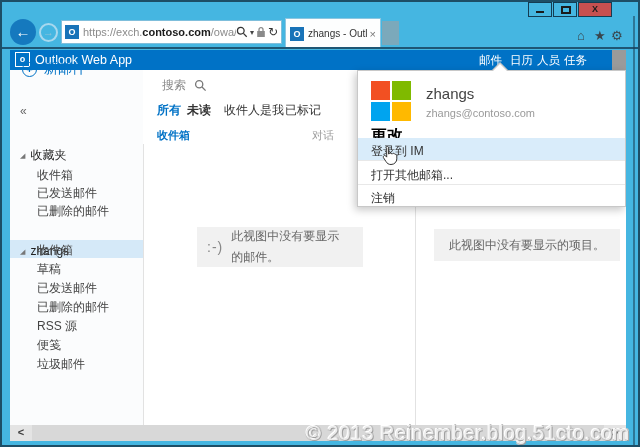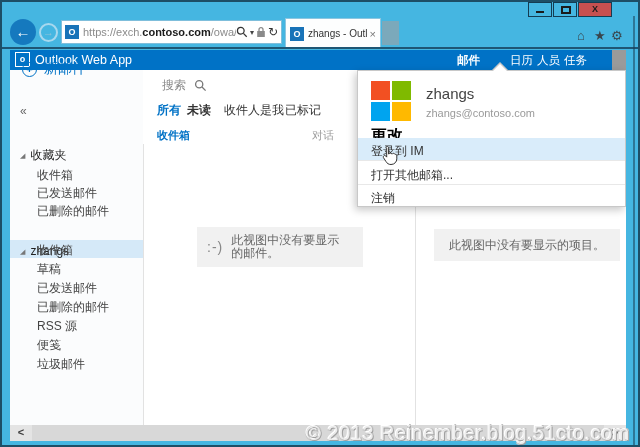--- a/index.html
+++ b/index.html
@@ -40,21 +40,21 @@
   .chrome-icon{ position:absolute; top:27px; font-size:13px; color:#39454c; line-height:14px;}
   .ic-home{ left:575px;} .ic-star{ left:592px;} .ic-gear{ left:609px;}
   .chrome-sep{ position:absolute; left:0; top:45px; width:636px; height:2px; background:#1e5674;}
   
   .viewport{ position:absolute; left:8px; top:48px; width:616px; height:375px; background:#fff; overflow:hidden;}
   .appbar{ position:absolute; left:0; top:0; width:616px; height:20px; background:#0072c6;}
   .owa-logo{ position:absolute; left:5px; top:2px; width:15px; height:15px; border:1px solid #fff;
     color:#fff; font-size:9px; font-weight:bold; text-align:center; line-height:13px;}
   .owa-title{ position:absolute; left:25px; top:0; height:36px; line-height:20px; color:#fff; font-size:12.5px;}
   .appnav{ position:absolute; top:0; height:20px; line-height:20px; color:#fff; font-size:11.5px; cursor:default;}
-  .nav0{ left:447px; font-weight:bold;} .nav1{ left:500px;} .nav2{ left:527px;} .nav3{ left:554px;}
+  .nav0{ left:469px; font-weight:normal;} .nav1{ left:500px;} .nav2{ left:527px;} .nav3{ left:554px;}
   .vthumb{ position:absolute; left:602px; top:0; width:14px; height:20px; background:#9a9a9a;}
   
   .sidebar{ position:absolute; left:0; top:20px; width:133px; height:355px; background:#fbfcfd;}
   .newmail{ position:absolute; left:12px; top:10px; color:#0072c6; font-size:14px; display:flex; align-items:center;}
   .plus-circle{ width:15px; height:15px; border:1.5px solid #0072c6; border-radius:50%;
     font-size:11px; line-height:12px; text-align:center; margin-right:7px; font-weight:bold;}
   .collapse{ position:absolute; left:10px; top:54px; color:#666; font-size:12px;}
   .tree-h{ position:absolute; left:10px; font-size:12px; color:#222; }
   .tree-h .tri{ color:#777; font-size:7px; vertical-align:1px; margin-right:5px;}
   .tree-i{ position:absolute; left:27px; font-size:12px; color:#444;}
@@ -66,21 +66,21 @@
   .search{ position:absolute; left:152px; top:27px; font-size:12px; color:#8a8a8a; display:flex; align-items:center;}
   .search svg{ margin-left:8px;}
   .filters{ position:absolute; left:147px; top:52px; font-size:12px; color:#333;}
   .filters span{ position:absolute; top:0; white-space:nowrap;}
   .f0{ left:0; color:#0072c6; font-weight:bold;} .f1{ left:30px;font-weight:bold;} .f2{ left:67px;} .f3{ left:128px;}
   .list-h{ position:absolute; left:147px; top:78px; font-size:11px; font-weight:bold; color:#0072c6;}
   .sort-h{ position:absolute; left:302px; top:78px; font-size:11px; color:#999;}
   .emptybox{ background:#f1f1f1; color:#666; font-size:12px;}
   .empty1{ position:absolute; left:187px; top:177px; width:166px; height:40px; display:flex; align-items:center; padding:0 10px;}
   .smiley{ color:#888; font-size:14px; margin-right:8px; letter-spacing:1px;}
-  .empty1 .txt{ line-height:13px; width:118px;}
+  .empty1 .txt{ line-height:21px; width:118px;}
   .empty2{ position:absolute; left:424px; top:179px; width:186px; height:32px; line-height:32px; text-align:center;}
   
   .menu{ position:absolute; left:347px; top:20px; width:269px; height:137px; background:#fff;
     border:1px solid #c8c8c8; box-shadow:-2px 3px 8px rgba(0,0,0,.22); }
   .menu-arrow-o{ position:absolute; left:133px; top:-9px; width:0; height:0;
     border-left:9px solid transparent; border-right:9px solid transparent; border-bottom:9px solid #c8c8c8;}
   .menu-arrow-i{ position:absolute; left:134px; top:-7px; width:0; height:0;
     border-left:8px solid transparent; border-right:8px solid transparent; border-bottom:8px solid #fff;}
   .mslogo{ position:absolute; left:13px; top:10px; width:40px; height:40px; display:grid;
     grid-template-columns:19px 19px; grid-template-rows:19px 19px; gap:2px;}

